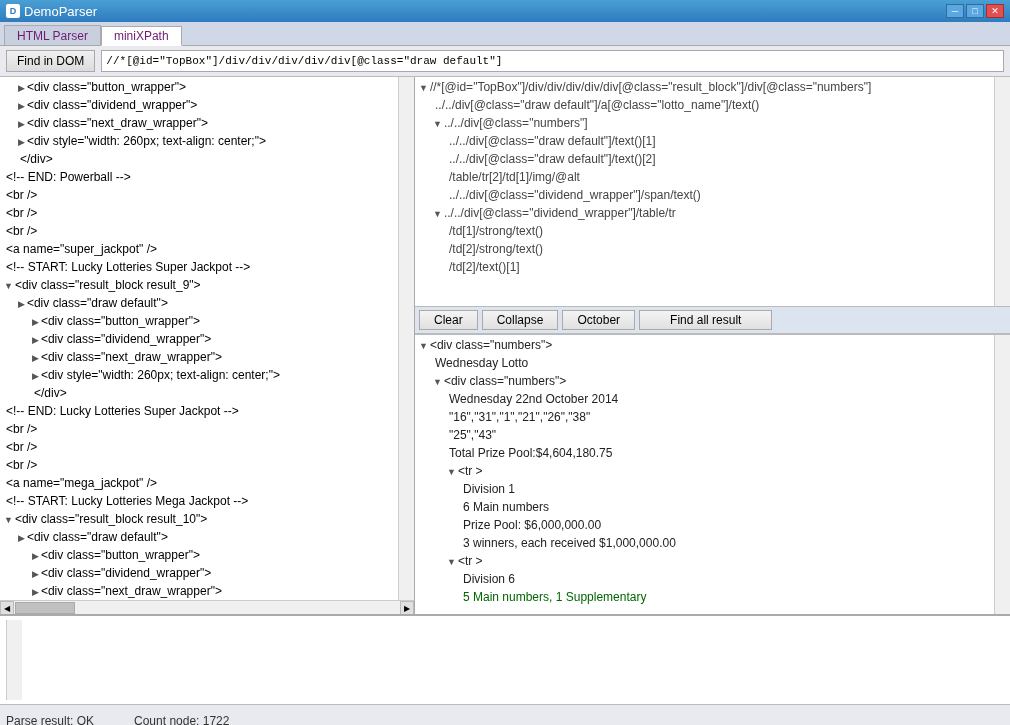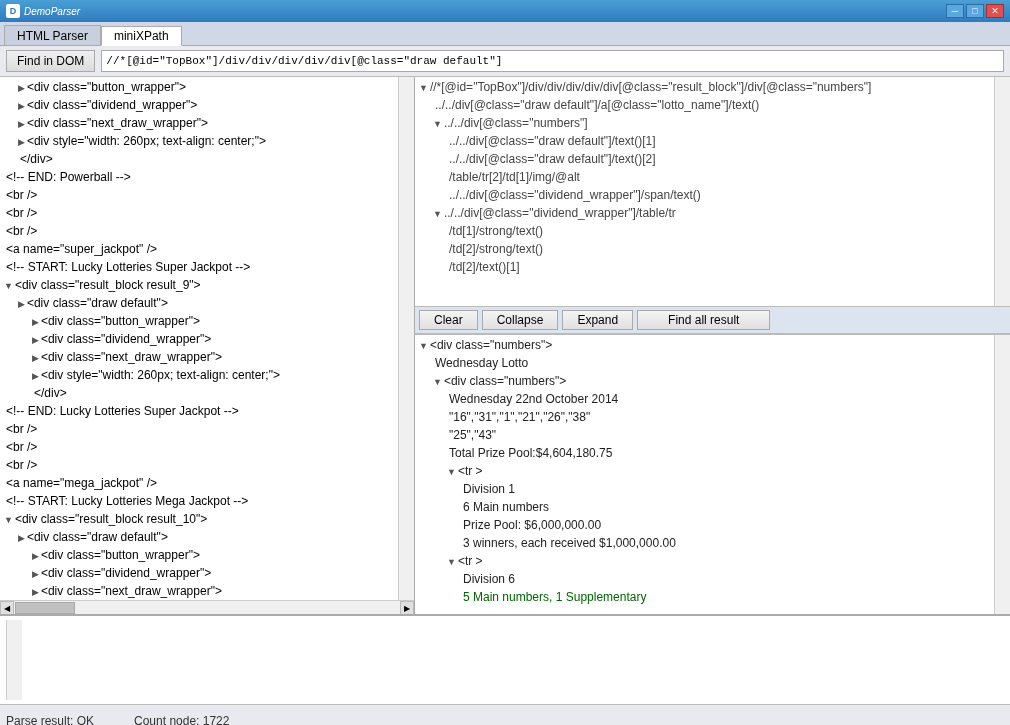--- a/index.html
+++ b/index.html
@@ -9,40 +9,40 @@
       background: linear-gradient(to bottom, #4a9fd4, #2e7bbf);
       color: white;
       height: 22px;
       display: flex;
       align-items: center;
       padding: 0 6px;
       justify-content: space-between;
     }
     .title-bar-left { display: flex; align-items: center; gap: 4px; }
     .title-bar-icon { width: 14px; height: 14px; background: #fff; border-radius: 2px; font-size: 9px; display: flex; align-items: center; justify-content: center; color: #2e7bbf; font-weight: bold; }
-    .title-bar-title { font-size: 10px; font-weight: normal; font-style: italic; }
+    .title-bar-title { font-size: 13px; font-weight: normal; }
     .title-bar-controls { display: flex; gap: 2px; }
     .title-btn { width: 18px; height: 14px; background: #5ba8e0; border: 1px solid #2a6fa0; color: white; font-size: 9px; display: flex; align-items: center; justify-content: center; cursor: pointer; }
     .title-btn.close { background: #e05050; border-color: #a03030; }
 
     .tab-bar {
       background: #d0d8e8;
       height: 24px;
       display: flex;
       align-items: flex-end;
       padding: 0 4px;
       border-bottom: 1px solid #aaa;
     }
     .tab {
       padding: 3px 12px;
       background: #c8d0e0;
       border: 1px solid #aaa;
       border-bottom: none;
       cursor: pointer;
-      color: #000000;
+      color: #701a75;
       font-size: 12px;
       height: 20px;
       display: flex;
       align-items: center;
     }
     .tab.active {
       background: #ffffff;
       border-bottom: 1px solid white;
       margin-bottom: -1px;
       z-index: 1;
@@ -298,21 +298,21 @@
           <div style="padding-left: 32px; white-space: nowrap; font-family: &quot;Courier New&quot;, monospace; font-size: 11px; line-height: 17px; color: rgb(68, 68, 68);"><span style="color: rgb(85, 85, 85); font-size: 9px; margin-right: 2px;"> </span><span>/td[1]/strong/text()</span></div>
           <div style="padding-left: 32px; white-space: nowrap; font-family: &quot;Courier New&quot;, monospace; font-size: 11px; line-height: 17px; color: rgb(68, 68, 68);"><span style="color: rgb(85, 85, 85); font-size: 9px; margin-right: 2px;"> </span><span>/td[2]/strong/text()</span></div>
           <div style="padding-left: 32px; white-space: nowrap; font-family: &quot;Courier New&quot;, monospace; font-size: 11px; line-height: 17px; color: rgb(68, 68, 68);"><span style="color: rgb(85, 85, 85); font-size: 9px; margin-right: 2px;"> </span><span>/td[2]/text()[1]</span></div>
         </div>
       <div class="scrollbar-v"></div>
     </div>
 
     <div class="button-bar">
       <button class="action-btn">Clear</button>
       <button class="action-btn">Collapse</button>
-      <button class="action-btn">Expand</button>
+      <button class="action-btn">October</button>
       <button class="action-btn wide">Find all result</button>
     </div>
 
     <div class="right-results-section">
       <div style="display:flex; flex:1; overflow:hidden;">
         <div class="results-area" id="results-tree">
             <div style="padding-left: 4px; white-space: nowrap; font-family: &quot;Courier New&quot;, monospace; font-size: 11px; line-height: 17px; color: rgb(34, 34, 34);"><span style="color: rgb(85, 85, 85); font-size: 9px; margin-right: 2px;">▼</span><span><span class="tag">&lt;div class=</span><span class="attrval">"numbers"</span><span class="tag">&gt;</span></span></div>
             <div style="padding-left: 18px; white-space: nowrap; font-family: &quot;Courier New&quot;, monospace; font-size: 11px; line-height: 17px; color: rgb(34, 34, 34);"><span style="color: rgb(85, 85, 85); font-size: 9px; margin-right: 2px;"> </span><span>Wednesday Lotto</span></div>
             <div style="padding-left: 18px; white-space: nowrap; font-family: &quot;Courier New&quot;, monospace; font-size: 11px; line-height: 17px; color: rgb(34, 34, 34);"><span style="color: rgb(85, 85, 85); font-size: 9px; margin-right: 2px;">▼</span><span><span class="tag">&lt;div class=</span><span class="attrval">"numbers"</span><span class="tag">&gt;</span></span></div>
             <div style="padding-left: 32px; white-space: nowrap; font-family: &quot;Courier New&quot;, monospace; font-size: 11px; line-height: 17px; color: rgb(34, 34, 34);"><span style="color: rgb(85, 85, 85); font-size: 9px; margin-right: 2px;"> </span><span>Wednesday 22nd October 2014</span></div>

